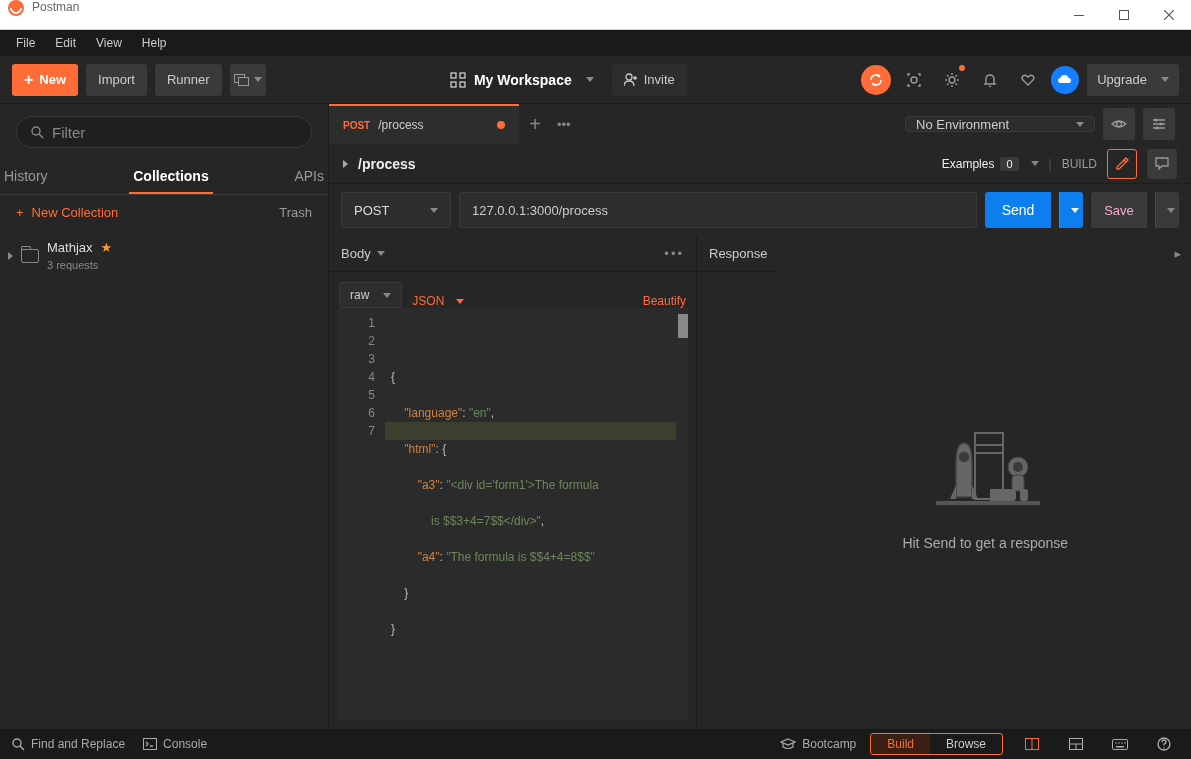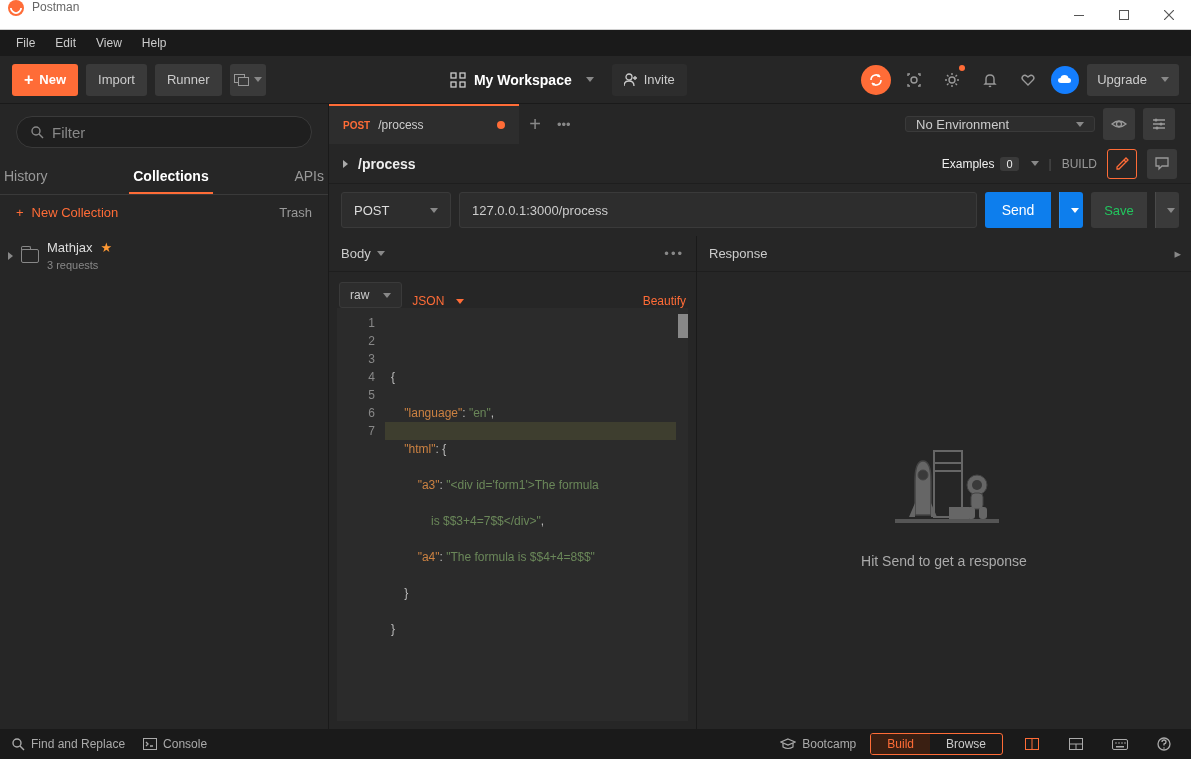--- a/index.html
+++ b/index.html
@@ -57,25 +57,25 @@
 .examples{margin-left:auto;display:flex;align-items:center;gap:10px;font-size:12px}
 .ex-count{background:#3a3a3a;border-radius:3px;padding:1px 6px;font-size:11px}
 .build-lbl{color:#999}
 .edit-btn{width:30px;height:30px;border:1px solid #ff6c37;border-radius:3px;display:flex;align-items:center;justify-content:center;color:#ff6c37;cursor:pointer}
 .comment-btn{width:30px;height:30px;background:#3a3a3a;border-radius:3px;display:flex;align-items:center;justify-content:center;color:#999;cursor:pointer}
 .urlbar{display:flex;align-items:center;padding:8px 12px;gap:8px}
 .method-sel{width:110px;height:36px;background:#2d2d2d;border:1px solid #3a3a3a;border-radius:3px;display:flex;align-items:center;padding:0 12px;color:#ddd;font-size:13px;justify-content:space-between;cursor:pointer}
 .urlinput{flex:1;height:36px;background:#2d2d2d;border:1px solid #3a3a3a;border-radius:3px;padding:0 12px;color:#ccc;font-size:13px;display:flex;align-items:center}
 .send-btn{width:66px;height:36px;background:#0d7eed;color:#fff;border:none;border-radius:3px 0 0 3px;font-weight:400;font-size:14px;cursor:pointer}
 .send-dd{width:24px;height:36px;background:#0d7eed;border:none;border-left:1px solid #2a8ff0;border-radius:0 3px 3px 0;color:#fff;cursor:pointer;display:flex;align-items:center;justify-content:center}
-.save-btn{width:56px;height:36px;background:#3a3a3a;color:#22c55e;border:none;border-radius:3px 0 0 3px;font-size:13px;cursor:pointer}
+.save-btn{width:56px;height:36px;background:#3a3a3a;color:#f9a8d4;border:none;border-radius:3px 0 0 3px;font-size:13px;cursor:pointer}
 .save-dd{width:24px;height:36px;background:#3a3a3a;border:none;border-left:1px solid #4a4a4a;border-radius:0 3px 3px 0;color:#999;cursor:pointer;display:flex;align-items:center;justify-content:center}
 .panes{flex:1;display:flex;overflow:hidden}
 .reqpane{flex:0 0 368px;display:flex;flex-direction:column;border-right:1px solid #1a1a1a}
-.respane{flex:1;display:flex;flex-direction:column;position:relative}
+.respane{flex:1;display:flex;position:relative}
 .pane-head{height:36px;display:flex;align-items:center;padding:0 12px;color:#ccc;font-size:13px;border-bottom:1px solid #1e1e1e}
 .pane-head .dots{margin-left:auto;color:#888;letter-spacing:2px;cursor:pointer}
 .caret-d{display:inline-block;width:0;height:0;border-left:4px solid transparent;border-right:4px solid transparent;border-top:5px solid #888;margin-left:6px}
 .body-opts{height:36px;display:flex;align-items:flex-end;padding:0 10px;gap:10px}
 .raw-sel{height:26px;background:#2d2d2d;border:1px solid #3a3a3a;border-radius:3px;padding:0 10px;color:#ccc;font-size:12px;display:flex;align-items:center;gap:8px;cursor:pointer}
 .json-sel{color:#ff6c37;font-size:12px;display:flex;align-items:center;gap:6px;cursor:pointer}
 .beautify{margin-left:auto;color:#ff6c37;font-size:12px;cursor:pointer}
 .editor{flex:1;display:flex;background:#2b2b2b;font-family:Consolas,Menlo,monospace;font-size:12px;position:relative;margin:0 8px 8px 8px;overflow:hidden}
 .gutter{width:48px;background:#2b2b2b;color:#888;text-align:right;padding:6px 10px 0 0;line-height:18px}
 .code{flex:1;padding:6px 6px 0 6px;line-height:18px;color:#bbb;white-space:pre;position:relative}

